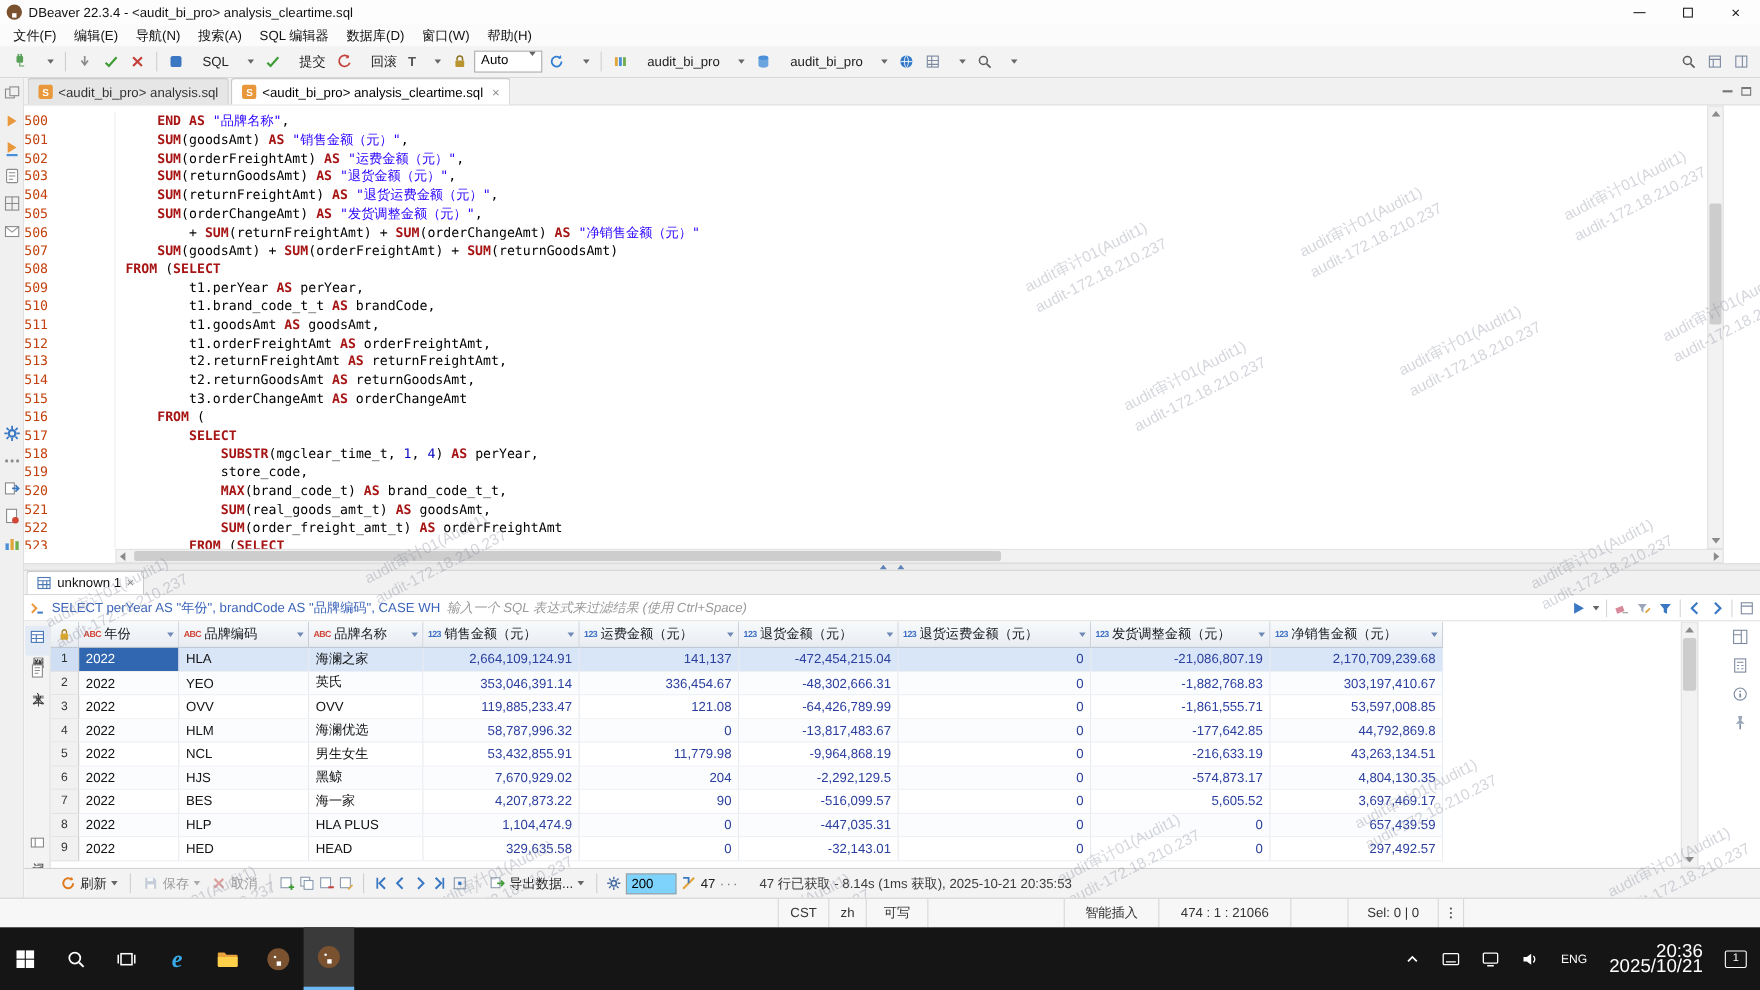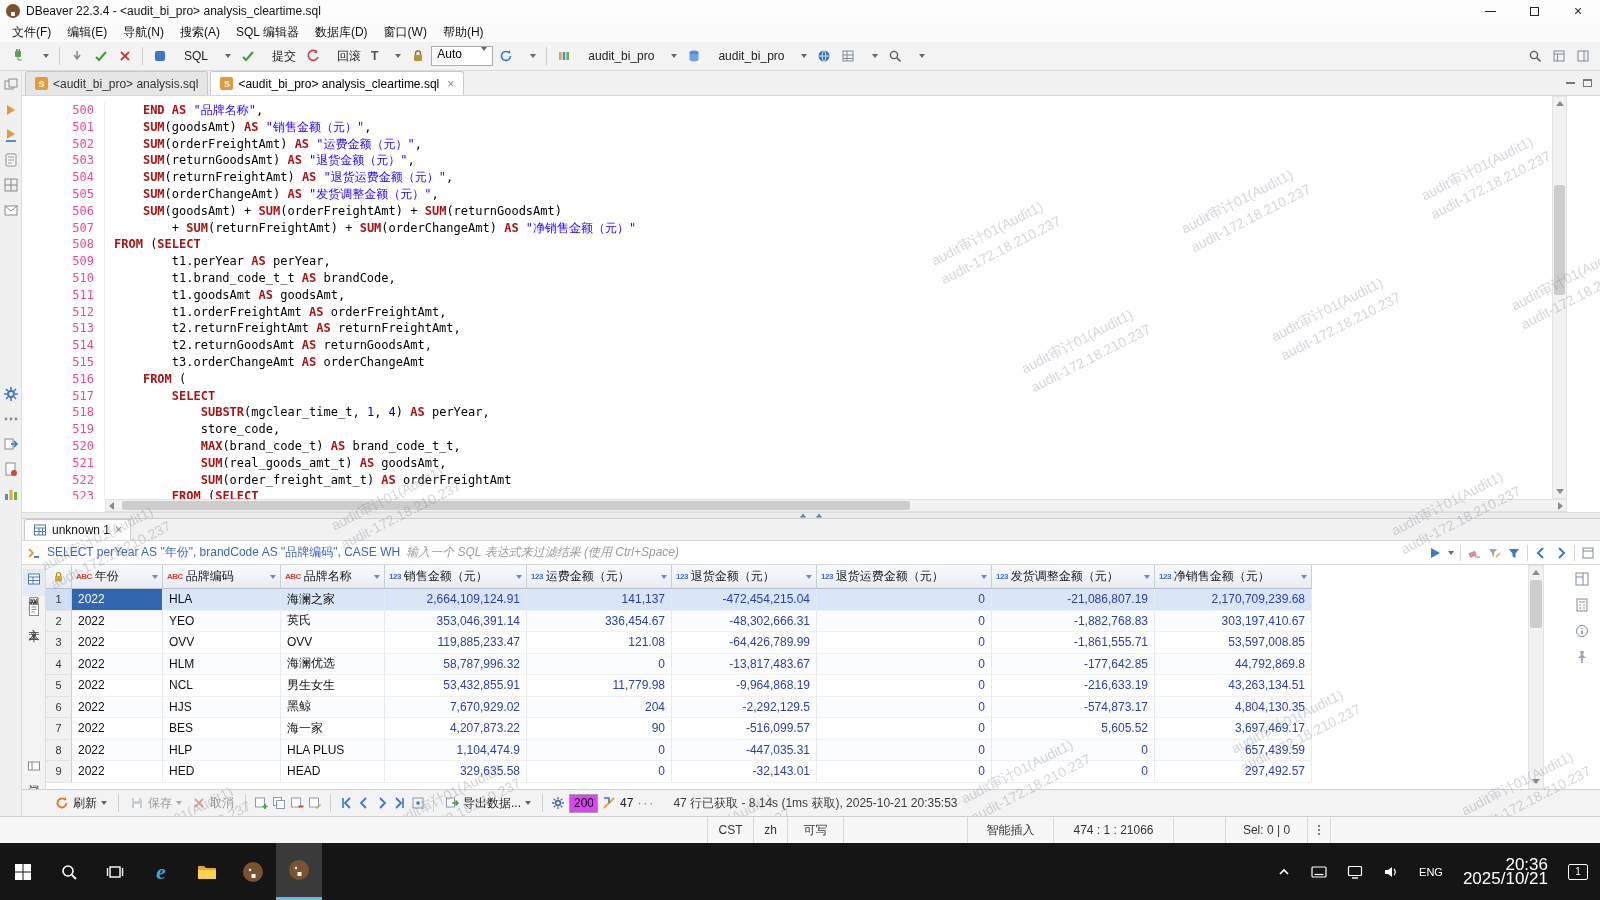--- a/index.html
+++ b/index.html
@@ -42,21 +42,21 @@
 .tabbar{position:absolute;top:0;left:0;right:0;height:25px;background:#f1f1f1;border-bottom:1px solid #d7d7d7;display:flex;align-items:flex-end;padding-left:3px}
 .etab{display:flex;align-items:center;gap:5px;height:24px;padding:0 9px;font-size:12px;background:#e6e6e6;border:1px solid #c9c9c9;border-bottom:none;border-radius:3px 3px 0 0;margin-right:2px;color:#333;white-space:nowrap}
 .etab.active{background:#fff;color:#000}
 .etab .close{color:#888;font-size:12px;margin-left:3px}
 .sqlfileicon{width:13px;height:13px;background:#e8973a;border-radius:2px;color:#fff;font-size:9px;font-weight:bold;display:flex;align-items:center;justify-content:center}
 .tab-right{margin-left:auto;display:flex;align-items:center;gap:8px;padding-right:8px;height:24px}
 .minbar{width:9px;height:2px;background:#777}
 .maxbox{width:9px;height:8px;border:1px solid #777;border-top-width:2px}
 .editor{position:absolute;top:25px;left:0;right:0;bottom:13px;display:flex;overflow:hidden;background:#fff;padding-top:6px}
 .gutter{width:83px;flex:0 0 auto;border-right:1px solid #ededed}
-.lnum{height:16.8px;line-height:16.8px;text-align:right;padding-right:10px;color:#ec4899;font-family:"DejaVu Sans Mono",monospace;font-size:12px}
+.lnum{height:16.8px;line-height:16.8px;text-align:left;padding-right:10px;color:#c2410c;font-family:"DejaVu Sans Mono",monospace;font-size:12px}
 .code{flex:1;padding-left:9px;overflow:hidden}
 .cline{height:16.8px;line-height:16.8px;white-space:pre;font-family:"DejaVu Sans Mono",monospace;font-size:12px;color:#000}
 .tk{color:#a61414;font-weight:bold}
 .ts{color:#2a00ff}
 .tn{color:#0000c0}
 .ed-vscroll{position:absolute;top:25px;bottom:13px;right:33px;width:15px;background:#f2f2f2;border:1px solid #e2e2e2}
 .ed-vthumb{position:absolute;left:1px;right:1px;top:88px;height:110px;background:#cdcdcd;border-radius:2px}
 .scroll-arrow{position:absolute;left:0;right:0;height:13px;display:flex;align-items:center;justify-content:center}
 .tri-up{width:0;height:0;border-left:4px solid transparent;border-right:4px solid transparent;border-bottom:5px solid #8a8a8a}
 .tri-down{width:0;height:0;border-left:4px solid transparent;border-right:4px solid transparent;border-top:5px solid #8a8a8a}
@@ -104,21 +104,21 @@
 .c5{width:145px}.c6{width:175px}.c7{width:163px}.c8{width:157px}
 .gvscroll{position:absolute;left:1506px;top:0;bottom:0;width:16px;background:#f2f2f2;border:1px solid #e2e2e2}
 .gvthumb{position:absolute;left:1px;right:1px;top:14px;height:48px;background:#cdcdcd;border-radius:2px}
 .right-strip{position:absolute;left:1546px;top:0;bottom:0;width:28px;display:flex;flex-direction:column;align-items:center;padding-top:6px;gap:10px}
 
 
 .res-toolbar{position:absolute;left:0;right:0;bottom:0;height:27px;background:#f3f3f3;border-top:1px solid #d2d2d2;display:flex;align-items:center;padding:0 8px 0 30px;font-size:12px;gap:4px;color:#222}
 .rtbtn{display:flex;align-items:center;gap:4px;padding:2px 3px;white-space:nowrap}
 .rtbtn.disabled{color:#9a9a9a}
 .rtbtn.disabled svg{opacity:.45}
-.fetchbox{width:29px;height:19px;border:1px solid #9f9f9f;background:#d946ef;font-size:12px;padding:0 4px;font-family:"Liberation Sans",sans-serif}
+.fetchbox{width:46px;height:19px;border:1px solid #9f9f9f;background:#7dd3fc;font-size:12px;padding:0 4px;font-family:"Liberation Sans",sans-serif}
 .fetch-status{color:#3c3c3c;margin-left:14px;white-space:nowrap}
 .dots3{color:#777;letter-spacing:2px}
 
 
 .statusbar{position:absolute;left:0;right:0;top:816px;height:27px;background:#f7f7f7;border-top:1px solid #cfcfcf;display:flex;align-items:stretch;font-size:12px;color:#333}
 .sb-spacer{flex:1}
 .sbseg{display:flex;align-items:center;justify-content:center;border-left:1px solid #d8d8d8;padding:0 10px;white-space:nowrap}
 .sb-end{width:270px;border-left:1px solid #d8d8d8}
 .vdots{display:flex;flex-direction:column;gap:2px}
 .vdots i{width:2px;height:2px;background:#555;border-radius:50%}
@@ -386,22 +386,22 @@
           <div class="lnum">522</div>
           <div class="lnum">523</div>
         </div>
       <div class="code">
           <div class="cline"><span class="tp">    </span><span class="tk">END</span><span class="tp"> </span><span class="tk">AS</span><span class="tp"> </span><span class="ts">"品牌名称"</span><span class="tp">,</span></div>
           <div class="cline"><span class="tp">    </span><span class="tk">SUM</span><span class="tp">(goodsAmt) </span><span class="tk">AS</span><span class="tp"> </span><span class="ts">"销售金额（元）"</span><span class="tp">,</span></div>
           <div class="cline"><span class="tp">    </span><span class="tk">SUM</span><span class="tp">(orderFreightAmt) </span><span class="tk">AS</span><span class="tp"> </span><span class="ts">"运费金额（元）"</span><span class="tp">,</span></div>
           <div class="cline"><span class="tp">    </span><span class="tk">SUM</span><span class="tp">(returnGoodsAmt) </span><span class="tk">AS</span><span class="tp"> </span><span class="ts">"退货金额（元）"</span><span class="tp">,</span></div>
           <div class="cline"><span class="tp">    </span><span class="tk">SUM</span><span class="tp">(returnFreightAmt) </span><span class="tk">AS</span><span class="tp"> </span><span class="ts">"退货运费金额（元）"</span><span class="tp">,</span></div>
           <div class="cline"><span class="tp">    </span><span class="tk">SUM</span><span class="tp">(orderChangeAmt) </span><span class="tk">AS</span><span class="tp"> </span><span class="ts">"发货调整金额（元）"</span><span class="tp">,</span></div>
+          <div class="cline"><span class="tp">        + </span><span class="tk">SUM</span><span class="tp">(returnFreightAmt) + </span><span class="tk">SUM</span><span class="tp">(orderChangeAmt) </span><span class="tk">AS</span><span class="tp"> </span><span class="ts">"净销售金额（元）"</span></div>
           <div class="cline"><span class="tp">    </span><span class="tk">SUM</span><span class="tp">(goodsAmt) + </span><span class="tk">SUM</span><span class="tp">(orderFreightAmt) + </span><span class="tk">SUM</span><span class="tp">(returnGoodsAmt)</span></div>
-          <div class="cline"><span class="tp">        + </span><span class="tk">SUM</span><span class="tp">(returnFreightAmt) + </span><span class="tk">SUM</span><span class="tp">(orderChangeAmt) </span><span class="tk">AS</span><span class="tp"> </span><span class="ts">"净销售金额（元）"</span></div>
           <div class="cline"><span class="tk">FROM</span><span class="tp"> (</span><span class="tk">SELECT</span></div>
           <div class="cline"><span class="tp">        t1.perYear </span><span class="tk">AS</span><span class="tp"> perYear,</span></div>
           <div class="cline"><span class="tp">        t1.brand_code_t_t </span><span class="tk">AS</span><span class="tp"> brandCode,</span></div>
           <div class="cline"><span class="tp">        t1.goodsAmt </span><span class="tk">AS</span><span class="tp"> goodsAmt,</span></div>
           <div class="cline"><span class="tp">        t1.orderFreightAmt </span><span class="tk">AS</span><span class="tp"> orderFreightAmt,</span></div>
           <div class="cline"><span class="tp">        t2.returnFreightAmt </span><span class="tk">AS</span><span class="tp"> returnFreightAmt,</span></div>
           <div class="cline"><span class="tp">        t2.returnGoodsAmt </span><span class="tk">AS</span><span class="tp"> returnGoodsAmt,</span></div>
           <div class="cline"><span class="tp">        t3.orderChangeAmt </span><span class="tk">AS</span><span class="tp"> orderChangeAmt</span></div>
           <div class="cline"><span class="tp">    </span><span class="tk">FROM</span><span class="tp"> (</span></div>
           <div class="cline"><span class="tp">        </span><span class="tk">SELECT</span></div>

